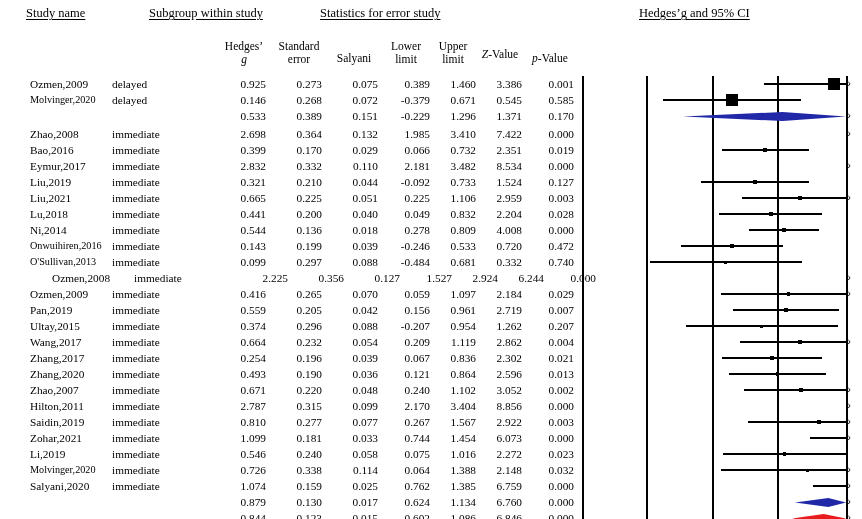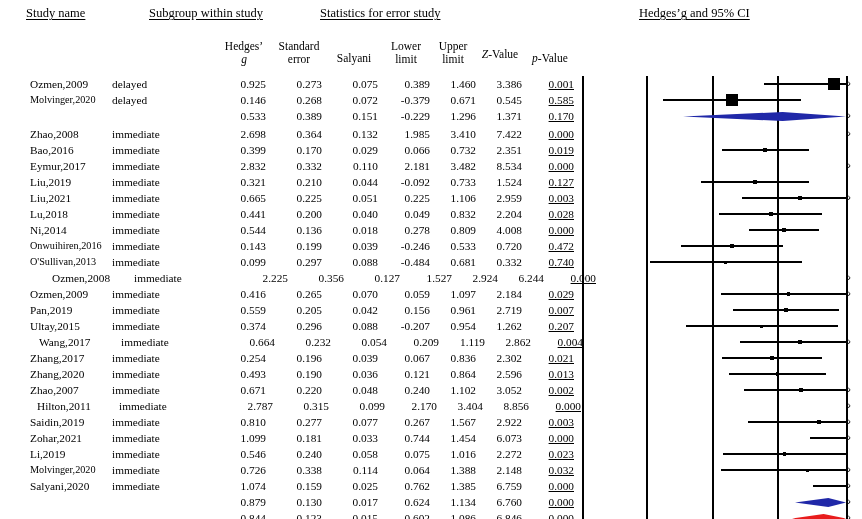--- a/index.html
+++ b/index.html
@@ -72,21 +72,21 @@
     position: absolute;
     width: 44px;
     text-align: right;
   }
   .n0 { left: 222px; }
   .n1 { left: 278px; }
   .n2 { left: 334px; }
   .n3 { left: 386px; }
   .n4 { left: 432px; }
   .n5 { left: 478px; }
-  .n6 { left: 530px; width: 44px; text-decoration: underline;}
+  .n6 { left: 530px; width: 44px;}
 
   
   #plot {
     position: absolute;
     left: 560px;
     top: 0;
     width: 302px;
     height: 519px;
   }
   .vline {
@@ -325,21 +325,21 @@
         <div class="c-name">Ultay,2015</div>
         <div class="c-sub">immediate</div>
         <div class="c-num n0">0.374</div>
         <div class="c-num n1">0.296</div>
         <div class="c-num n2">0.088</div>
         <div class="c-num n3">-0.207</div>
         <div class="c-num n4">0.954</div>
         <div class="c-num n5">1.262</div>
         <div class="c-num n6">0.207</div>
       </div>
-      <div class="row" style="top: 334px; margin-left: 9px;">
+      <div class="row" style="top: 334px;">
         <div class="c-name">Wang,2017</div>
         <div class="c-sub">immediate</div>
         <div class="c-num n0">0.664</div>
         <div class="c-num n1">0.232</div>
         <div class="c-num n2">0.054</div>
         <div class="c-num n3">0.209</div>
         <div class="c-num n4">1.119</div>
         <div class="c-num n5">2.862</div>
         <div class="c-num n6">0.004</div>
       </div>
@@ -369,21 +369,21 @@
         <div class="c-name">Zhao,2007</div>
         <div class="c-sub">immediate</div>
         <div class="c-num n0">0.671</div>
         <div class="c-num n1">0.220</div>
         <div class="c-num n2">0.048</div>
         <div class="c-num n3">0.240</div>
         <div class="c-num n4">1.102</div>
         <div class="c-num n5">3.052</div>
         <div class="c-num n6">0.002</div>
       </div>
-      <div class="row" style="top: 398px; margin-left: 7px;">
+      <div class="row" style="top: 398px;">
         <div class="c-name">Hilton,2011</div>
         <div class="c-sub">immediate</div>
         <div class="c-num n0">2.787</div>
         <div class="c-num n1">0.315</div>
         <div class="c-num n2">0.099</div>
         <div class="c-num n3">2.170</div>
         <div class="c-num n4">3.404</div>
         <div class="c-num n5">8.856</div>
         <div class="c-num n6">0.000</div>
       </div>

